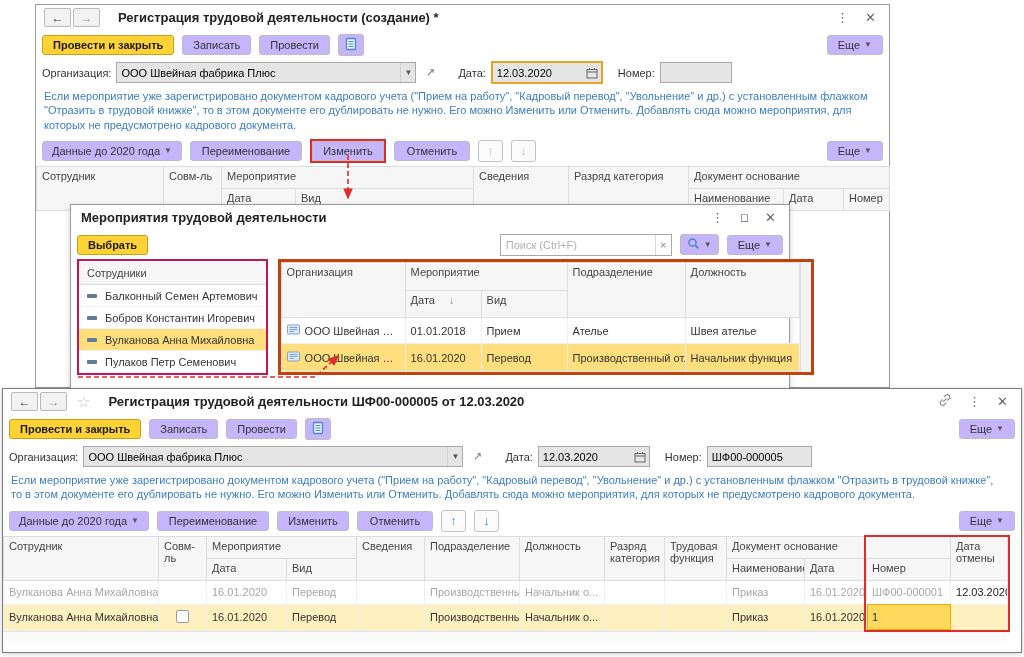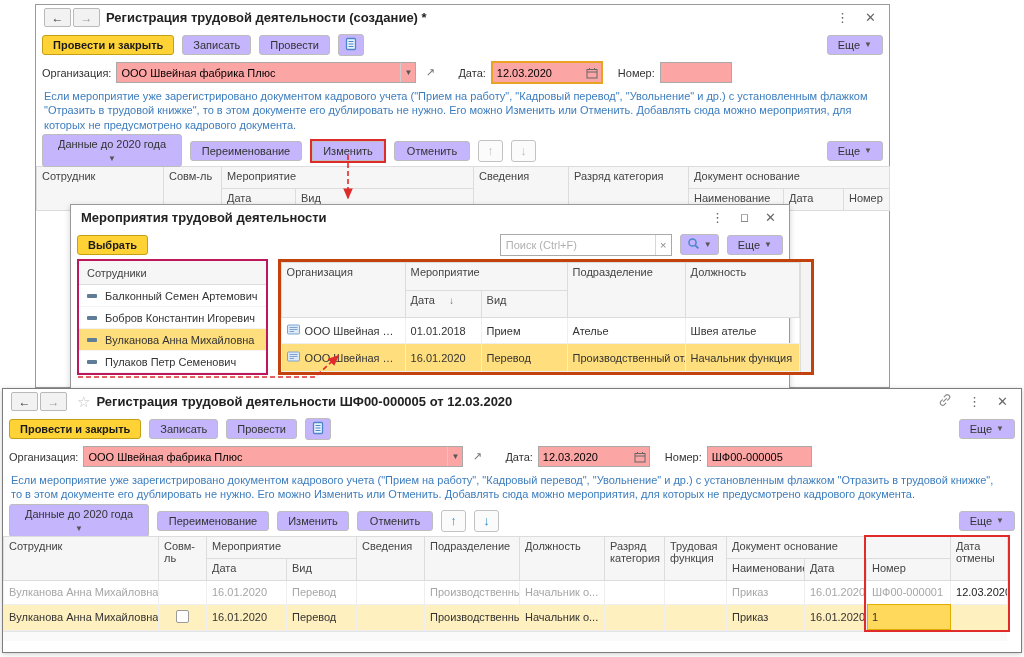--- a/index.html
+++ b/index.html
@@ -13,45 +13,45 @@
   #win-doc    { left:2px;  top:388px; width:1020px; height:265px; z-index:3; border-color:#7d7d7d; box-shadow:0 1px 5px rgba(0,0,0,.2); }
 
   .titlebar { display:flex; align-items:center; height:25px; padding:0 8px; gap:6px; }
   .navgroup { display:flex; }
   .navbtn { width:27px; height:19px; border:1px solid #b9b9b9; background:#f2f2f2; border-radius:2px;
             display:flex; align-items:center; justify-content:center; font-size:12px; cursor:pointer; }
   .navbtn + .navbtn { margin-left:2px; }
   .navbtn.back { color:#333; }
   .navbtn.fwd  { color:#9a9a9a; }
   .star { color:#c4c4c4; font-size:15px; margin-left:4px; }
-  .wtitle { font-size:13px; font-weight:bold; color:#222; white-space:nowrap; }
+  .wtitle { font-size:13px; font-weight:bold; color:#222; margin-left:12px; white-space:nowrap; }
   .tb-spacer { flex:1; }
   .wctrl { color:#666; font-size:13px; padding:0 5px; cursor:pointer; }
   .wctrl.max { font-size:11px; }
 
   .toolbar { display:flex; align-items:center; gap:8px; padding:3px 6px; height:29px; }
   .btn { border:1px solid #bdbdbd; background:#c4b5fd; border-radius:3px; padding:3px 10px;
          font-size:11px; color:#333; cursor:pointer; display:flex; align-items:center; justify-content:center; gap:4px; white-space:nowrap; }
   .btn-yellow { background:#ffd335; border-color:#c4a017; font-weight:bold; color:#1a1a1a; }
   .btn-icon { padding:2px 6px; }
   .caret { font-size:8px; color:#555; }
 
   .formrow { display:flex; align-items:center; gap:5px; padding:2px 6px; height:27px; }
   .flabel { color:#333; white-space:nowrap; }
-  .inputbox { display:flex; align-items:center; border:1px solid #a9a9a9; height:21px; background:#fca5a5; }
+  .inputbox { display:flex; align-items:center; border:1px solid #a9a9a9; height:21px; background:#e5e5e5; }
   .inputbox input { border:0; outline:0; height:17px; font-size:11px; font-family:inherit; padding:0 4px; flex:1; min-width:0; background:transparent; }
   .combo-arrow { width:15px; align-self:stretch; border-left:1px solid #cfcfcf; display:flex; align-items:center; justify-content:center; font-size:8px; color:#555; cursor:pointer; }
   .icon-btn-sq { width:18px; height:19px; display:flex; align-items:center; justify-content:center; cursor:pointer; color:#777; }
   .inputbox.focused { border:2px solid #e8a325; height:23px; }
   .cal-slot { width:17px; align-self:stretch; display:flex; align-items:center; justify-content:center; cursor:pointer; }
 
   .info { color:#3d7dbe; padding:3px 8px 4px 8px; line-height:1.3; }
 
   .cmdbar { display:flex; align-items:center; gap:8px; padding:3px 6px; height:30px; }
-  .cmd-w1 { width:140px;flex-direction:column; } .cmd-w2 { width:112px; } .cmd-w3 { width:72px; } .cmd-w4 { width:76px; }
+  .cmd-w1 { width:140px; } .cmd-w2 { width:112px; } .cmd-w3 { width:72px; } .cmd-w4 { width:76px; }
   .arrowbtn { width:25px; height:22px; border:1px solid #c2c2c2; background:#fbfbfb; border-radius:3px;
               display:flex; align-items:center; justify-content:center; font-weight:bold; font-size:13px; cursor:pointer; }
   .arrowbtn.disabled { color:#c0c0c0; }
   .arrowbtn.blue { color:#1e8bd0; }
   .red-wrap { border:2px solid #e02b2b; display:inline-flex; }
 
   table.grid { border-collapse:collapse; table-layout:fixed; }
   table.grid th { background:#f6f6f6; border:1px solid #dcdcdc; font-weight:normal; color:#444;
                   text-align:left; vertical-align:top; padding:3px 5px; overflow:hidden; }
   table.grid td { border:1px solid #efefef; padding:2px 5px; white-space:nowrap; overflow:hidden; vertical-align:middle; }

